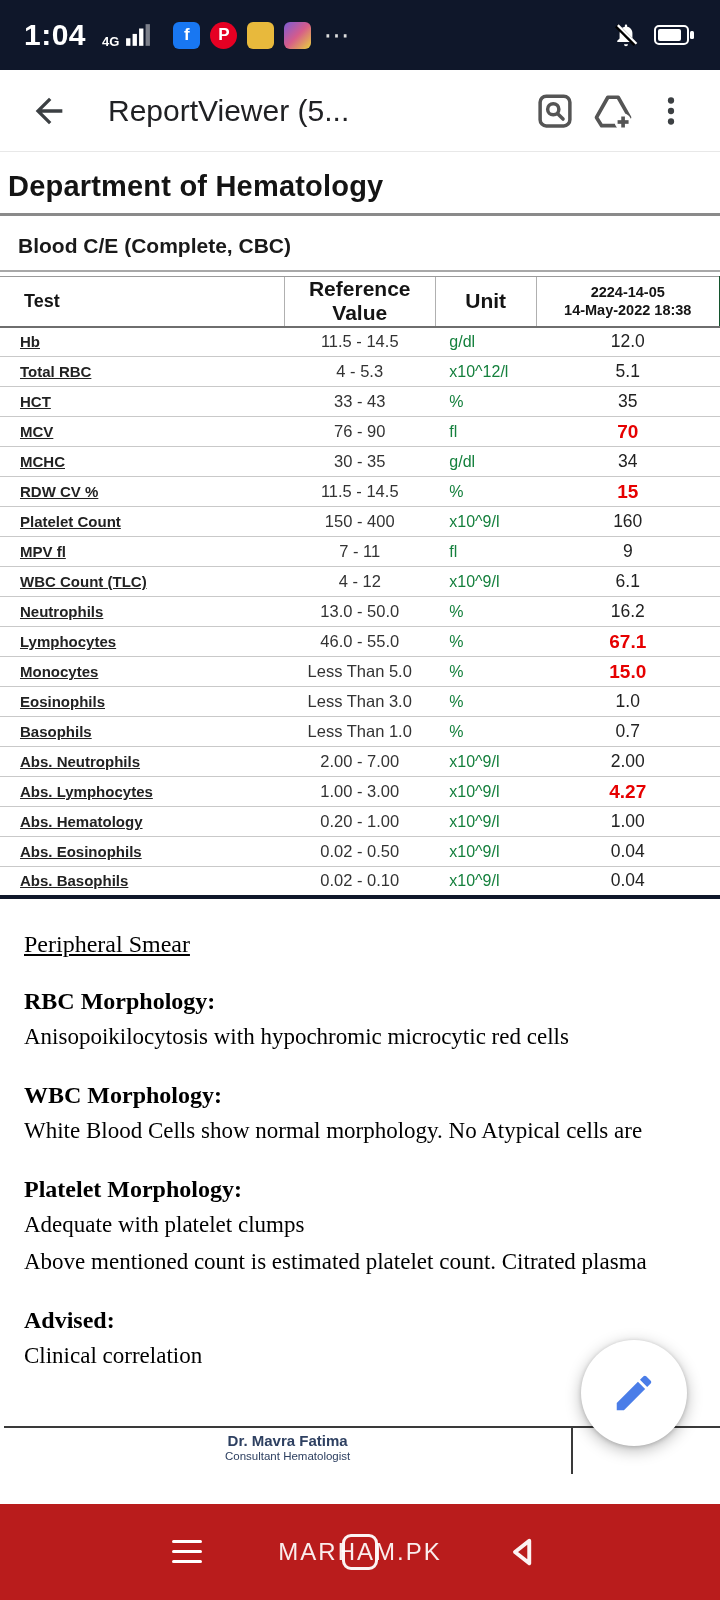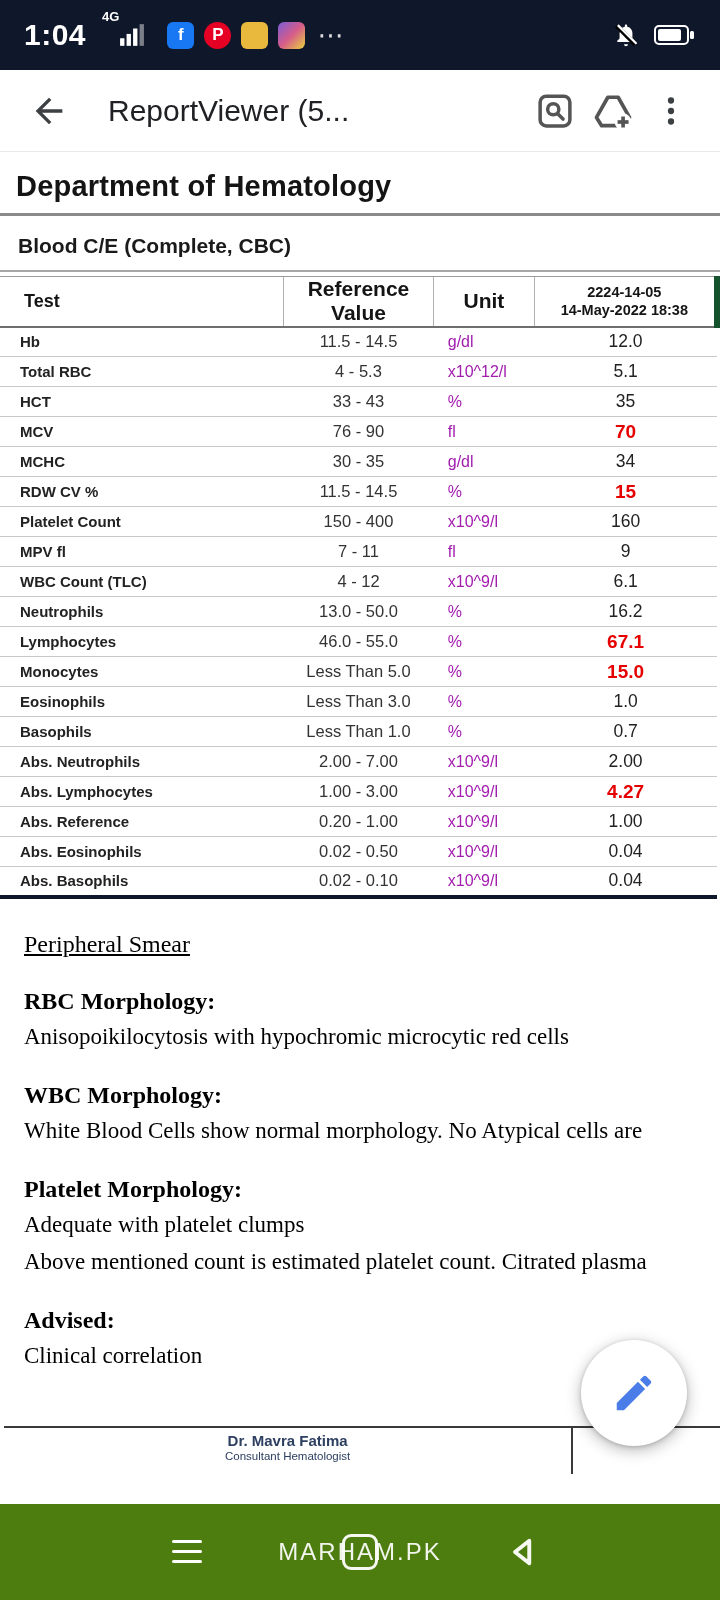--- a/index.html
+++ b/index.html
@@ -13,21 +13,21 @@
     --footer-color:#2e4061;
     --accent-blue:#4a7de8;
   }
 
   
   .status-bar {
     height:70px; background:#0f172a; color:#fff;
     display:flex; align-items:center; padding:0 24px; gap:12px; flex-shrink:0;
   }
   .time { font-size:30px; font-weight:700; letter-spacing:.5px; }
-  .net { display:flex; align-items:flex-start; gap:0; margin-left:4px; }
+  .net { display:flex; align-items:flex-end; gap:6px; margin-left:4px; }
   .net-label { font-size:13px; font-weight:700; line-height:1; margin-top:-12px; }
   .notif-icons { display:flex; align-items:center; gap:10px; margin-left:10px; }
   .badge { width:27px; height:27px; border-radius:50%; display:flex; align-items:center; justify-content:center;
            font-size:17px; font-weight:700; color:#fff; }
   .badge.fb { background:#1877f2; border-radius:6px; }
   .badge.pin { background:#e60023; }
   .badge.sq1 { background:#e8b93c; border-radius:6px; }
   .badge.sq2 { background:linear-gradient(135deg,#7b5cd6 0%,#d65c8a 50%,#e8d23c 100%); border-radius:6px; }
   .more-dots { font-size:26px; color:#ddd; letter-spacing:2px; margin-left:2px; }
   .status-right { margin-left:auto; display:flex; align-items:center; gap:14px; }
@@ -40,45 +40,45 @@
   .app-title {
     font-size:30px; color:#202124; margin-left:30px; flex:1;
     white-space:nowrap; overflow:hidden;
   }
   .app-action { width:58px; height:58px; display:flex; align-items:center; justify-content:center; }
 
   
   .doc { flex:1; position:relative; background:#fff; overflow:hidden; padding-top:10px; }
   .dept-heading {
     font-size:29px; font-weight:700; color:#141414;
-    padding:8px 0 10px 16px; letter-spacing:.2px;
+    padding:8px 0 10px 8px; letter-spacing:.2px;
   }
   .rule-thick { height:3px; background:#8a8a8a; }
   .report-title { font-size:21px; font-weight:700; color:#1a1a1a; padding:18px 0 12px 18px; }
   .rule-mid { height:2px; background:#a8a8a8; }
 
   table.results { width:100%; border-collapse:collapse; table-layout:fixed; margin-top:4px; }
   table.results col.c-test { width:39.5%; }
   table.results col.c-ref  { width:21%; }
   table.results col.c-unit { width:14%; }
   table.results col.c-res  { width:25.5%; }
   thead th {
     border-top:1px solid #9a9a9a; border-bottom:2px solid #6e6e6e;
     height:50px; vertical-align:middle; color:#141414;
   }
   thead th + th { border-left:1px solid #b0b0b0; }
-  thead th:last-child { border-right:6px solid #14532d;margin-left:20px; }
+  thead th:last-child { border-right:1px solid #14532d;margin-left:20px; }
   th.h-test { text-align:left; padding-left:24px; font-size:18px; }
   th.h-ref, th.h-unit { text-align:center; font-size:21px; }
   th.h-res { text-align:center; font-size:14.5px; line-height:1.25; }
   tbody td { height:30px; border-bottom:1px solid #c9c9c9; vertical-align:middle; }
   tbody tr:last-child td { border-bottom:4px solid #0f172a; }
-  td.t-test { font-size:15px; font-weight:700; color:#222; padding-left:20px; }
+  td.t-test { font-size:15px; font-weight:700; color:#222; padding-left:20px;text-decoration:underline; }
   td.t-ref  { font-size:16.5px; color:#333; text-align:center; }
-  td.t-unit { font-size:16px; color:#a21caf; padding-left:14px; }
+  td.t-unit { font-size:16px; color:#15803d; padding-left:14px; }
   td.t-res  { font-size:17.5px; color:#222; text-align:center; }
   td.t-res.abnormal { color:var(--abnormal-color); font-weight:700; font-size:19px; }
 
   .smear { font-family:"Liberation Serif", serif; color:#000; padding-left:24px; }
   .smear-heading { font-size:24px; font-weight:400; text-decoration:underline; margin-top:32px; }
   .smear-title { font-size:24px; font-weight:700; margin-top:30px; }
   .smear-line { font-size:23px; margin-top:7px; line-height:30px; white-space:nowrap; overflow:hidden; }
 
   .report-footer {
     position:absolute; left:4px; right:0; bottom:30px;
@@ -93,21 +93,21 @@
 
   .fab {
     position:absolute; right:33px; bottom:58px; width:106px; height:106px;
     background:#fff; border-radius:50%;
     box-shadow:0 4px 16px rgba(0,0,0,.28), 0 1px 4px rgba(0,0,0,.18);
     display:flex; align-items:center; justify-content:center;
   }
 
   
   .nav-bar {
-    height:96px; background:#4d7c0f; position:relative; flex-shrink:0;padding-left:45px;
+    height:96px; background:#b91c1c; position:relative; flex-shrink:0;padding-left:45px;
   }
   .nav-hamburger { position:absolute; left:172px; top:36px; display:flex; flex-direction:column; gap:7px; }
   .nav-hamburger span { width:30px; height:3px; background:#fff; border-radius:2px; }
   .nav-home {
     position:absolute; left:50%; top:30px; transform:translateX(-50%);
     width:36px; height:36px; border:3px solid rgba(255,255,255,.95); border-radius:9px;
   }
   .nav-back { position:absolute; left:506px; top:30px; }
   .nav-watermark {
     position:absolute; left:50%; top:34px; transform:translateX(-50%);
@@ -299,21 +299,21 @@
           <td class="t-unit">x10^9/l</td>
           <td class="t-res">2.00</td>
         </tr>
         <tr>
           <td class="t-test">Abs. Lymphocytes</td>
           <td class="t-ref">1.00 - 3.00</td>
           <td class="t-unit">x10^9/l</td>
           <td class="t-res abnormal">4.27</td>
         </tr>
         <tr>
-          <td class="t-test">Abs. Reference</td>
+          <td class="t-test">Abs. Hematology</td>
           <td class="t-ref">0.20 - 1.00</td>
           <td class="t-unit">x10^9/l</td>
           <td class="t-res">1.00</td>
         </tr>
         <tr>
           <td class="t-test">Abs. Eosinophils</td>
           <td class="t-ref">0.02 - 0.50</td>
           <td class="t-unit">x10^9/l</td>
           <td class="t-res">0.04</td>
         </tr>

